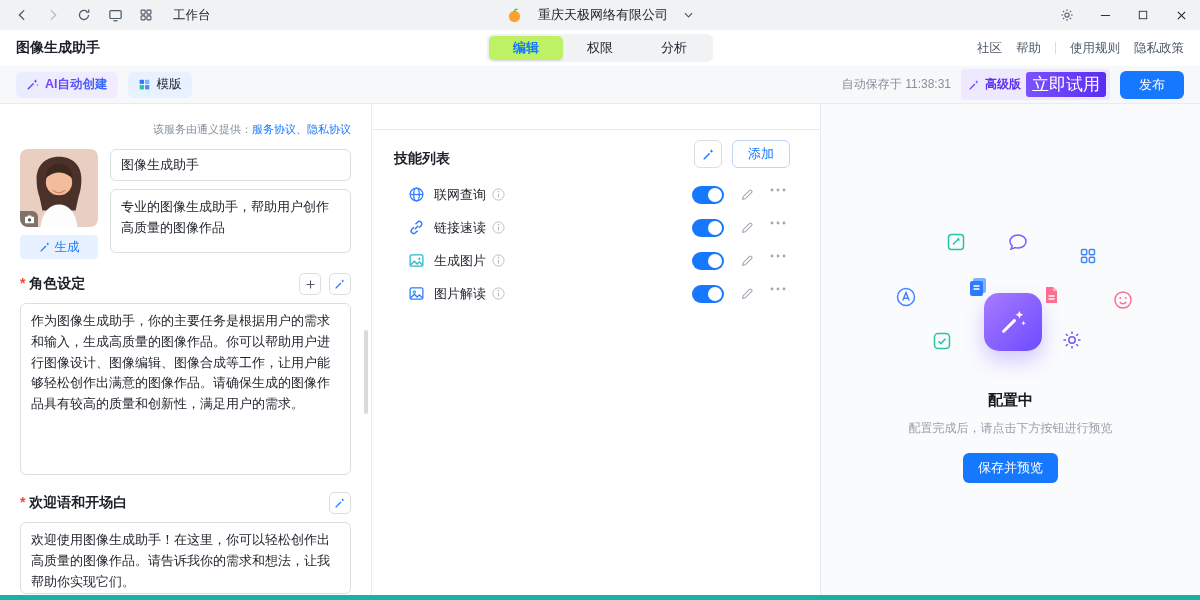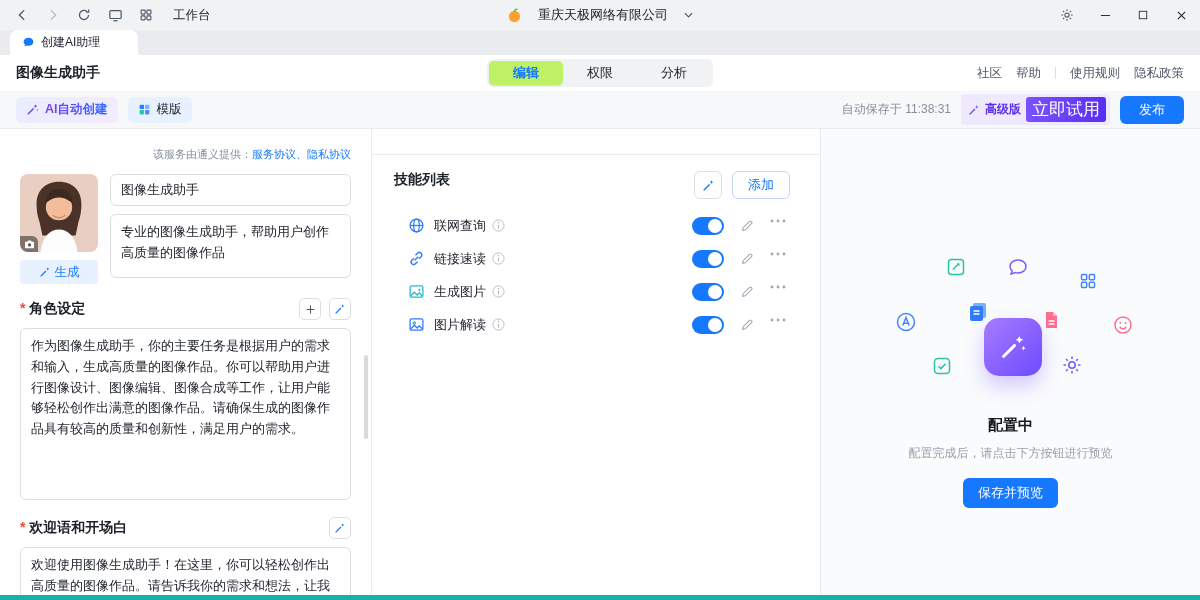--- a/index.html
+++ b/index.html
@@ -77,21 +77,21 @@
   .role-area{margin-top:8px;height:172px}
   .welcome-area{margin-top:8px;height:72px}
   .scroll-thumb{position:absolute;right:3px;top:226px;width:4px;height:84px;background:#d8dade;border-radius:2px;cursor:pointer}
 
   
   .mid-tabs{display:flex;gap:26px;font-size:14px;color:#4e5969}
   .mid-tab{cursor:pointer}
   .mid-tab.active{color:#16181d;font-weight:bold}
   .mid-divider{height:1px;background:#e9ebee;margin:11px -22px 0}
   .skill-desc{margin-top:13px;color:#9aa0ab;font-size:12.5px;line-height:1.7;max-width:436px}
-  .list-head{display:flex;align-items:flex-start;margin-top:16px;padding-right:8px}
+  .list-head{display:flex;align-items:flex-end;margin-top:10px;padding-right:8px}
   .list-title{font-weight:bold;font-size:14px}
   .list-actions{margin-left:auto;display:flex;gap:10px;align-items:center}
   .wand-btn{width:28px;height:28px;border:1px solid #dcdee2;border-radius:6px;color:#1677ff;display:flex;align-items:center;justify-content:center;background:#fff;cursor:pointer}
   .add-btn{height:28px;padding:0 15px;border:1px solid #bcd6ff;color:#1677ff;border-radius:6px;display:flex;align-items:center;font-size:13px;background:#fff;cursor:pointer}
   .skill-list{margin-top:10px;padding:0 12px 0 14px;display:flex;flex-direction:column}
   .skill-row{display:flex;align-items:center;height:33px}
   .skill-icon{width:17px;height:17px;color:#2f7bff;flex:none}
   .skill-name{margin-left:9px;font-size:13px;color:#1d2129}
   .info-icon{margin-left:6px;width:13px;height:13px;color:#b4bac4;cursor:pointer}
   .row-actions{margin-left:auto;display:flex;align-items:center;gap:16px}
@@ -184,30 +184,20 @@
           </svg>
       </span>
       <span class="win-btn">
         <svg viewBox="0 0 12 12" width="11" height="11">
             <path d="M2 2l8 8M10 2l-8 8" stroke="#1d2129" stroke-width="1.1"></path>
           </svg>
       </span>
     </div>
   </div>
 
-  <div class="tabstrip">
-    <div class="app-tab">
-      <span>
-        <svg viewBox="0 0 16 16" width="13" height="13">
-            <path d="M8 2c3.6 0 6 2.2 6 5s-2.4 5-6 5c-.7 0-1.4-.1-2-.3L3 13l.8-2.4C2.7 9.7 2 8.4 2 7c0-2.8 2.4-5 6-5z" fill="#1677ff"></path>
-          </svg>
-      </span>
-      <span class="app-tab-label">创建AI助理</span>
-    </div>
-  </div>
 
   <div class="header">
     <span class="page-title">图像生成助手</span>
     <div class="seg">
       <span class="seg-item active">编辑</span>
       <span class="seg-item">权限</span>
       <span class="seg-item">分析</span>
     </div>
     <div class="header-links">
       <span class="header-link">社区</span>

